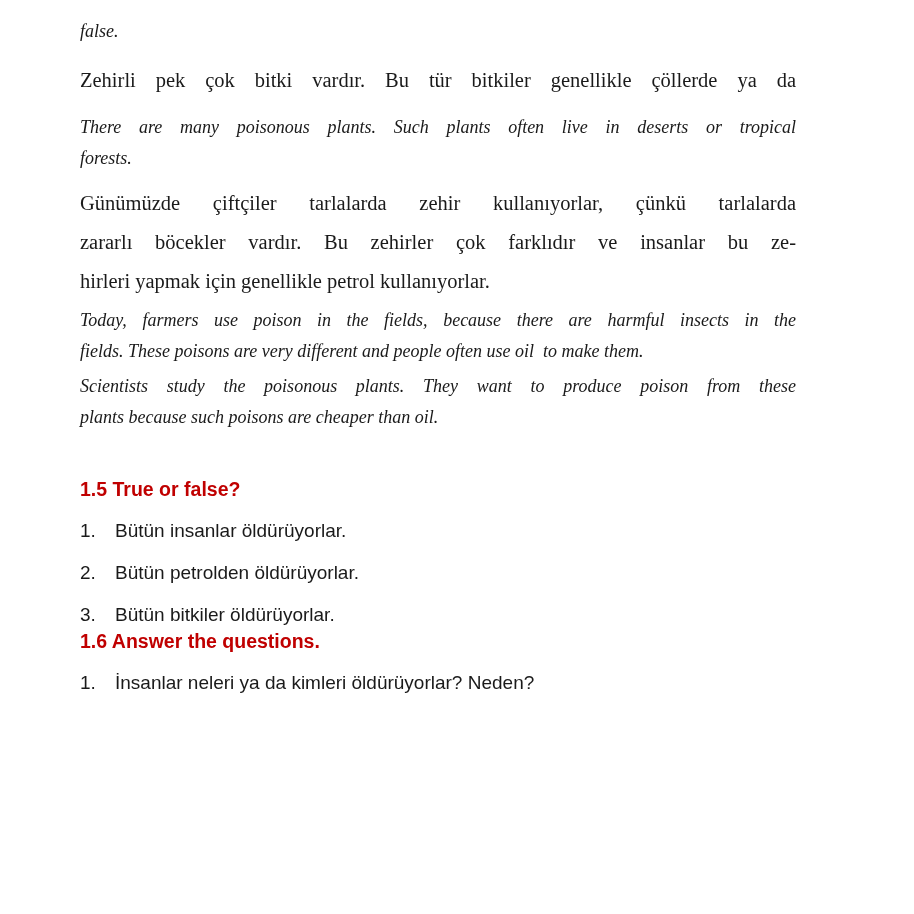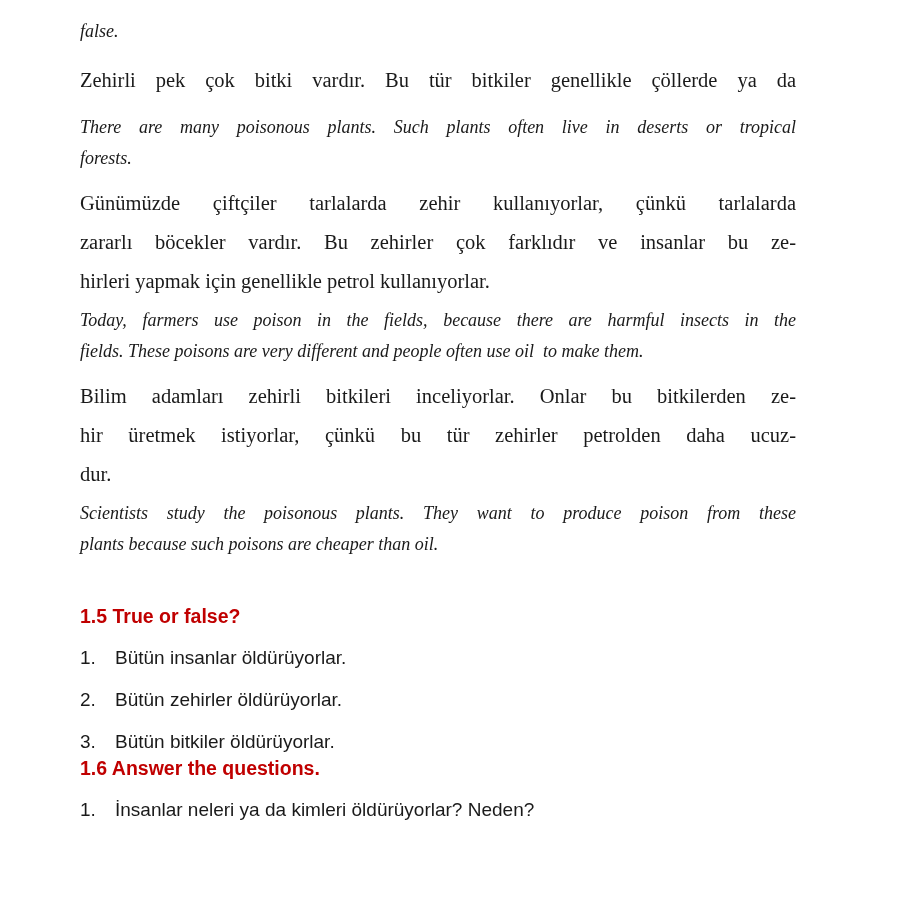--- a/index.html
+++ b/index.html
@@ -61,40 +61,35 @@
     <span class="ln jl">Günümüzde çiftçiler tarlalarda zehir kullanıyorlar, çünkü tarlalarda</span>
     <span class="ln jl">zararlı böcekler vardır. Bu zehirler çok farklıdır ve insanlar bu ze-</span>
     <span class="ln">hirleri yapmak için genellikle petrol kullanıyorlar.</span>
   </div>
 
   <div class="eng m4">
     <span class="ln jl">Today, farmers use poison in the fields, because there are harmful insects in the</span>
     <span class="ln">fields. These poisons are very different and people often use oil  to make them.</span>
   </div>
 
-  <div class="tr m10">
-    <span class="ln jl">Bilim adamları zehirli bitkileri inceliyorlar. Onlar bu bitkilerden ze-</span>
-    <span class="ln jl">hir üretmek istiyorlar, çünkü bu tür zehirler petrolden daha ucuz-</span>
-    <span class="ln">dur.</span>
-  </div>
 
   <div class="eng m4">
     <span class="ln jl">Scientists study the poisonous plants. They want to produce poison from these</span>
     <span class="ln">plants because such poisons are cheaper than oil.</span>
   </div>
 
   <h2 class="ex-heading m43">1.5 True or false?</h2>
 
   <div class="item m16">
     <span class="num">1.</span>
     <span class="txt">Bütün insanlar öldürüyorlar.</span>
   </div>
   <div class="item m16">
     <span class="num">2.</span>
-    <span class="txt">Bütün zehirler öldürüyorlar.</span>
+    <span class="txt">Bütün petrolden öldürüyorlar.</span>
   </div>
   <div class="item m16">
     <span class="num">3.</span>
     <span class="txt">Bütün bitkiler öldürüyorlar.</span>
   </div>
 
   <h2 class="ex-heading m58">1.6 Answer the questions.</h2>
 
   <div class="item m16">
     <span class="num">1.</span>

